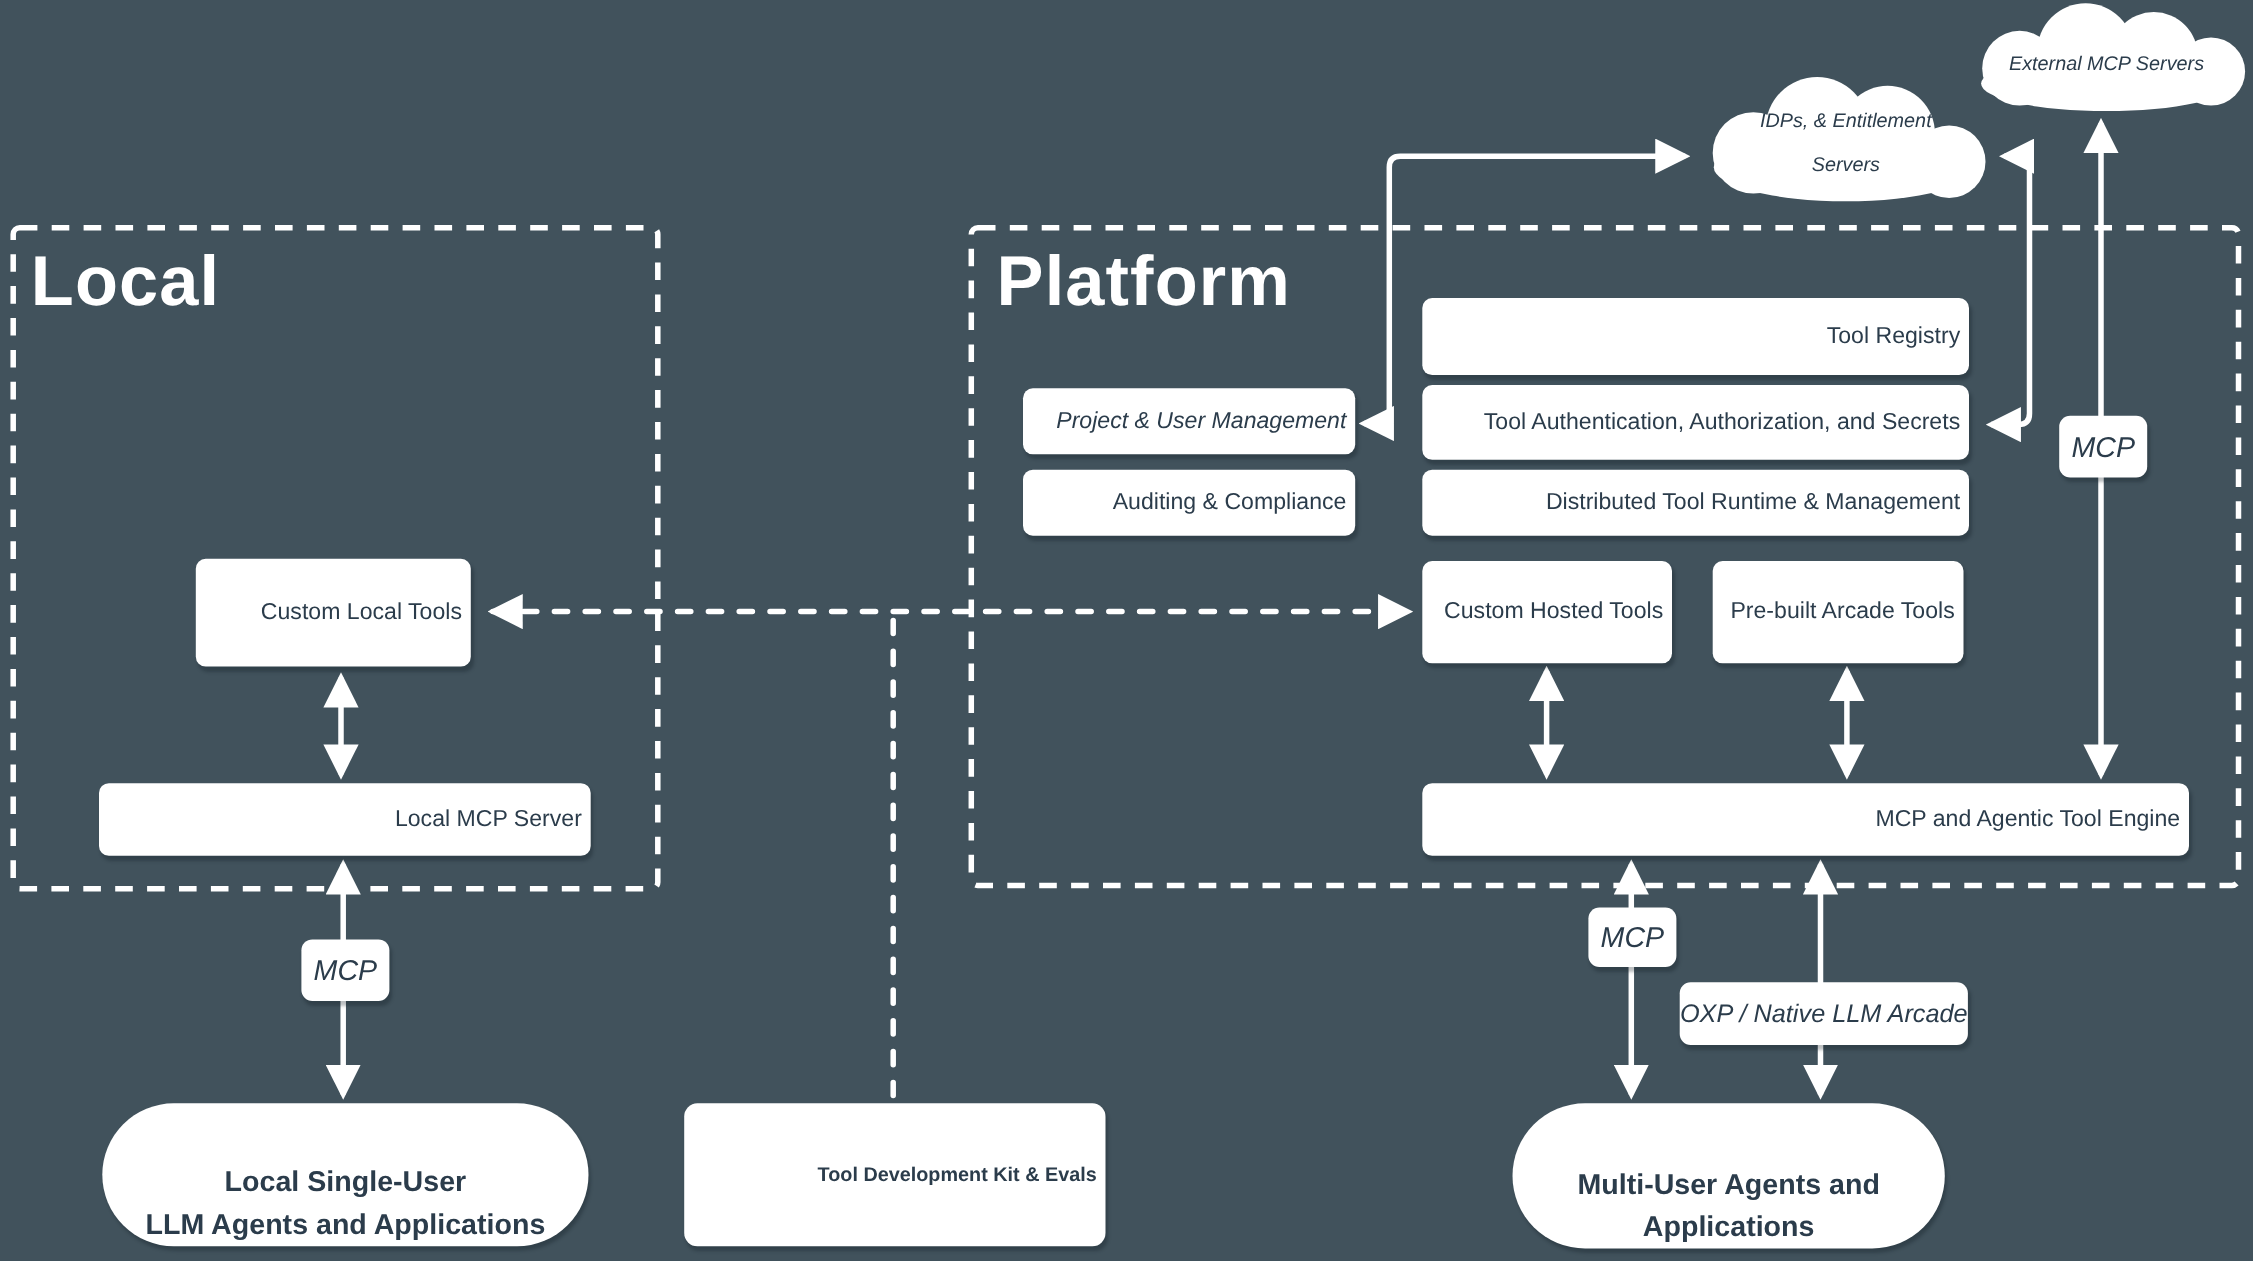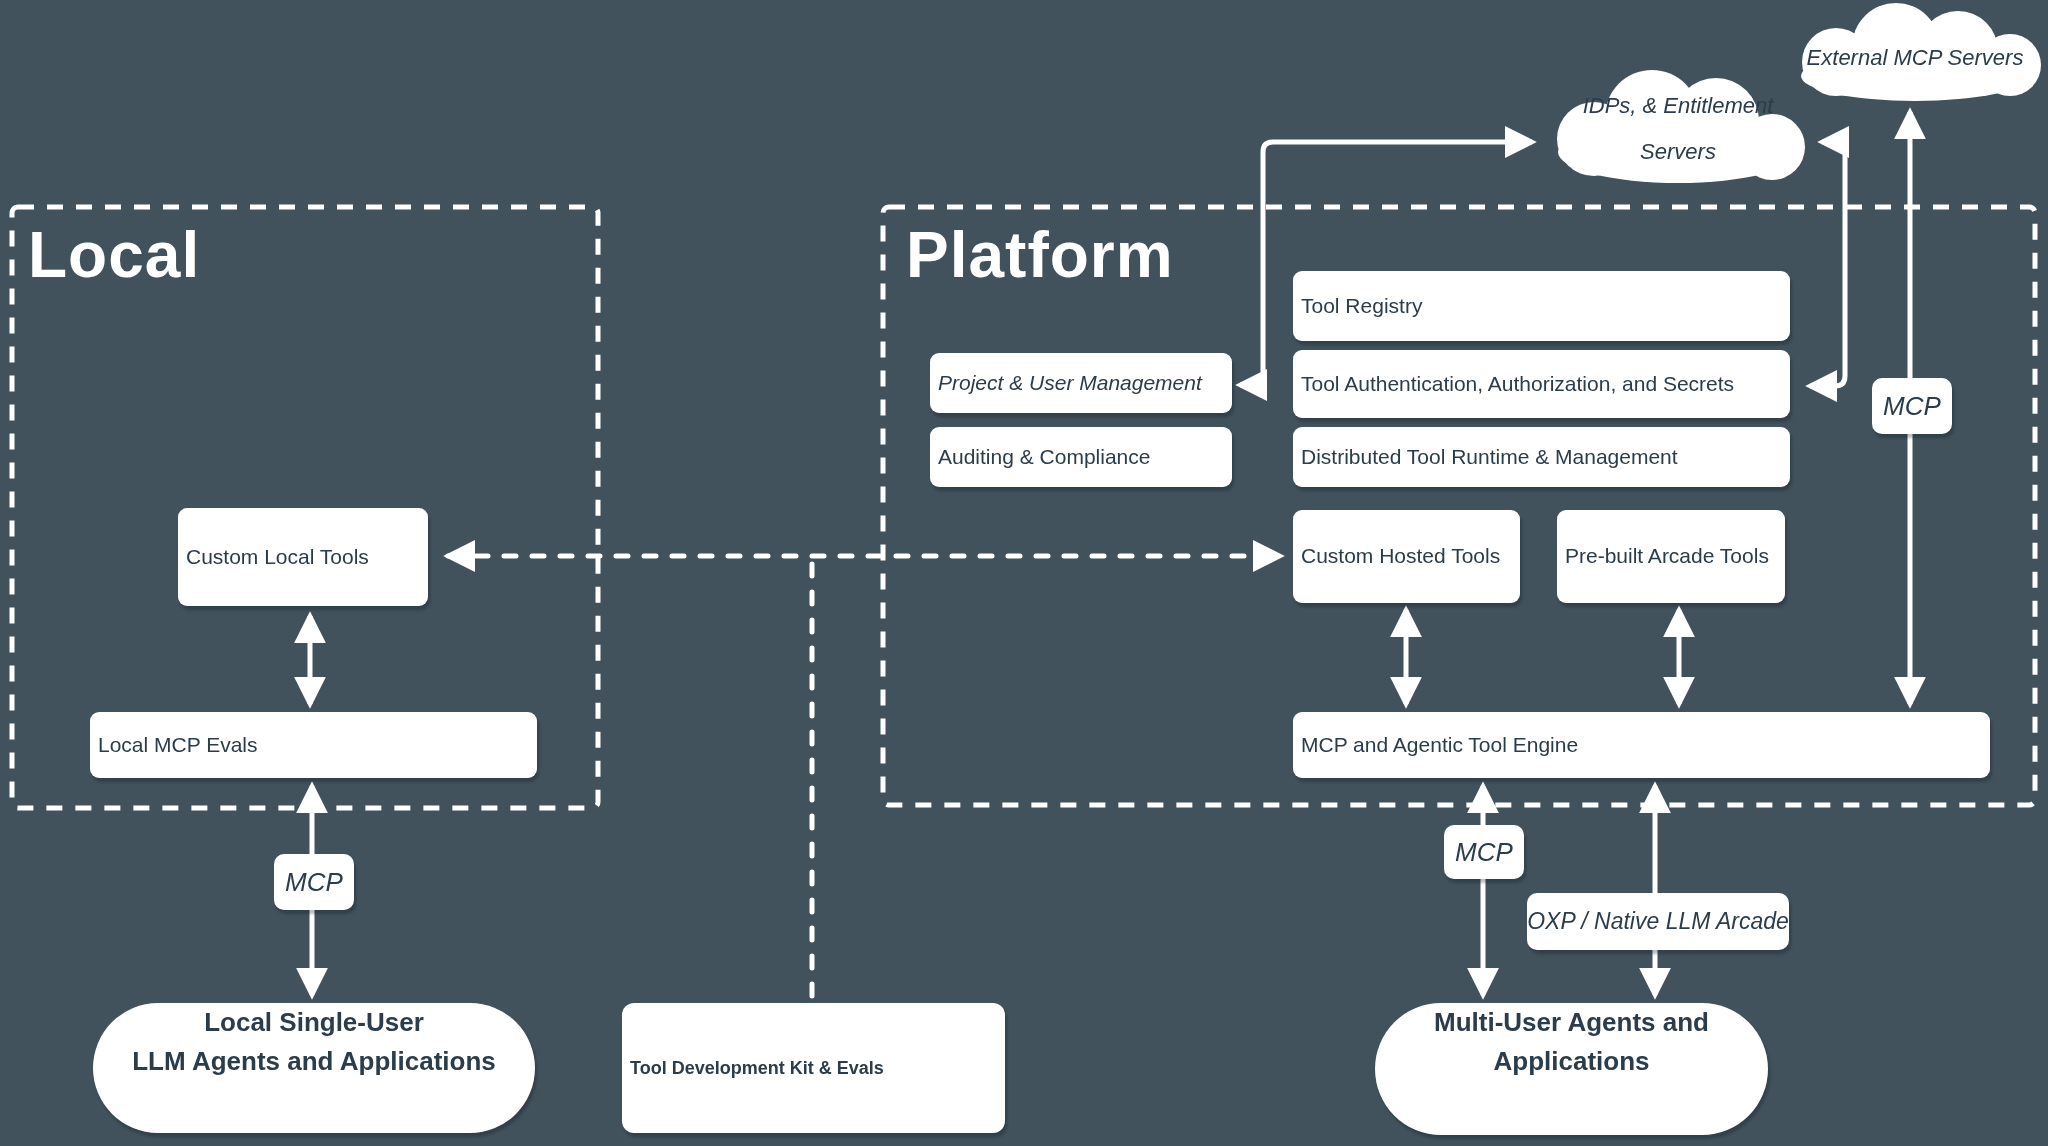--- a/index.html
+++ b/index.html
@@ -20,38 +20,38 @@
   .frame{fill:none;stroke:var(--line);stroke-width:5;stroke-dasharray:16 13;}
   .conn{fill:none;stroke:var(--line);stroke-width:5;}
   .dconn{fill:none;stroke:var(--line);stroke-width:5;stroke-dasharray:12 16;stroke-linecap:round;}
   .cloudfill{fill:var(--boxbg);}
   .frame-title{
     position:absolute;z-index:2;color:#fff;font-weight:bold;
     font-size:64px;letter-spacing:1px;
   }
   .node{
     position:absolute;z-index:3;background:var(--boxbg);border-radius:9px;
-    display:flex;align-items:center;justify-content:flex-start;text-align:center;
+    display:flex;align-items:center;justify-content:flex-end;text-align:center;
     color:var(--ink);box-shadow:2px 4px 3px rgba(10,20,28,.28);
   }
   .node span{font-size:21px;line-height:1.25;padding:0 8px;}
   .pill{border-radius:70px;flex-direction:column;}
   .pill span,.big span{font-weight:bold;font-size:26px;line-height:1.5;}
   .big span{font-size:18px;}
   .chip{
     position:absolute;z-index:4;background:var(--boxbg);border-radius:10px;
     display:flex;align-items:center;justify-content:center;
     color:var(--ink);font-style:italic;font-size:26px;
     box-shadow:2px 4px 3px rgba(10,20,28,.28);
   }
   .chip.sm{font-size:23px;}
   .cloud-label{
     position:absolute;z-index:4;display:flex;flex-direction:column;
     align-items:center;justify-content:center;text-align:center;
-    color:var(--ink);font-style:italic;font-size:22px;line-height:1.35;
+    color:var(--ink);font-style:italic;font-size:18px;line-height:1.35;
   }
 </style>
 </head>
 <body>
 
 <div class="stage">
 
   <svg class="overlay" width="2048" height="1146" viewBox="0 0 2048 1146">
     <defs>
       <marker id="arw" viewBox="0 0 10 10" refX="8.5" refY="5" markerWidth="6.4" markerHeight="6.4" orient="auto-start-reverse" markerUnits="strokeWidth">
@@ -124,21 +124,21 @@
     <span>Pre-built Arcade Tools</span>
   </div>
   <div class="node" style="left:1293px;top:712px;width:697px;height:66px;">
     <span>MCP and Agentic Tool Engine</span>
   </div>
 
   <div class="node" style="left:178px;top:508px;width:250px;height:98px;">
     <span>Custom Local Tools</span>
   </div>
   <div class="node" style="left:90px;top:712px;width:447px;height:66px;">
-    <span>Local MCP Evals</span>
+    <span>Local MCP Server</span>
   </div>
 
   <div class="node pill" style="left:93px;top:1003px;width:442px;height:130px;">
     <span>Local Single-User</span>
     <span>LLM Agents and Applications</span>
   </div>
   <div class="node big" style="left:622px;top:1003px;width:383px;height:130px;border-radius:12px;">
     <span>Tool Development Kit &amp; Evals</span>
   </div>
   <div class="node pill" style="left:1375px;top:1003px;width:393px;height:132px;">

